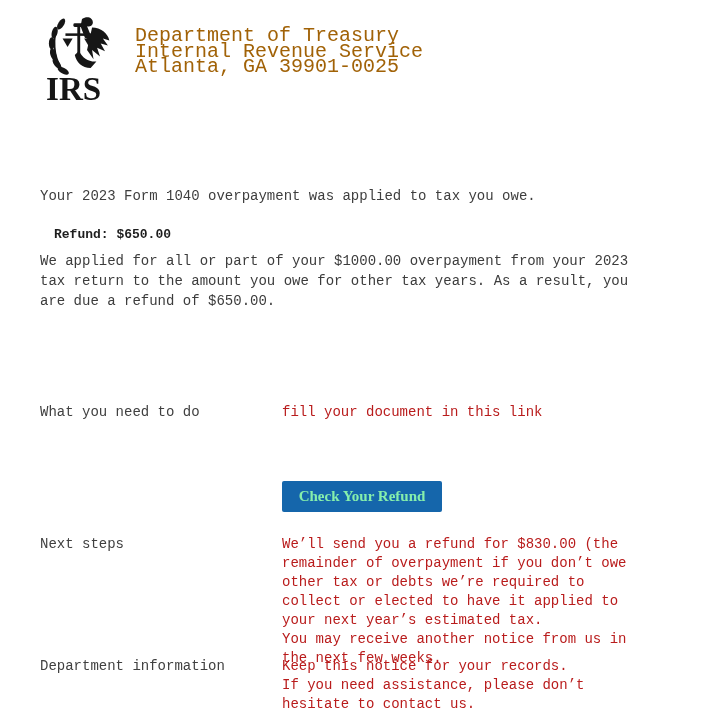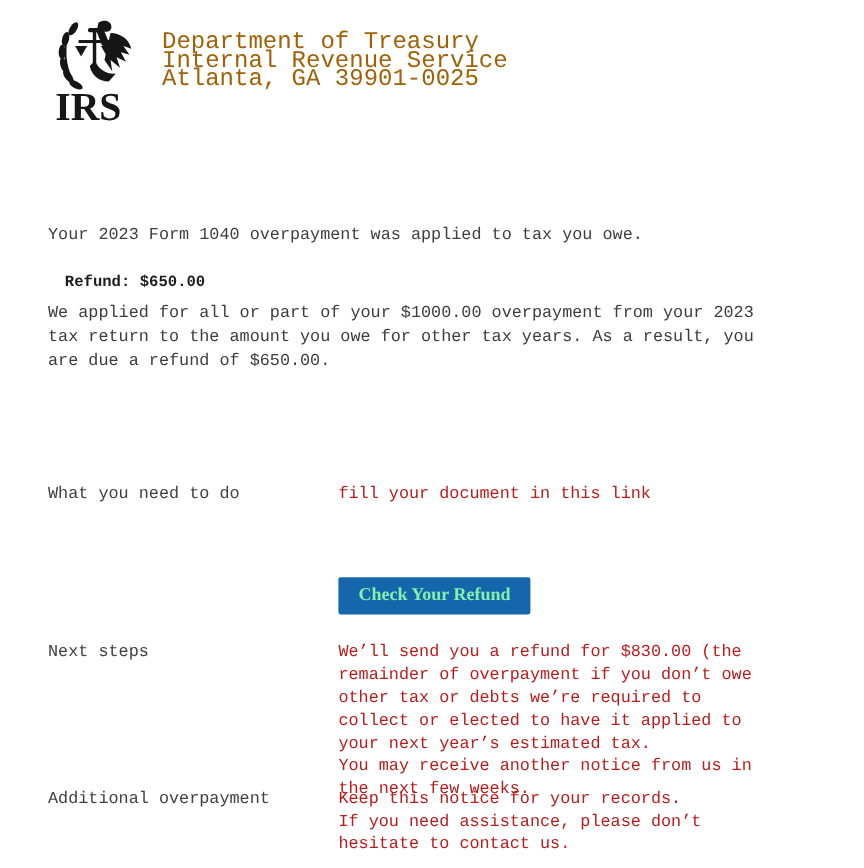--- a/index.html
+++ b/index.html
@@ -108,16 +108,16 @@
 
 <div class="abs col-label row-next">Next steps</div>
 <div class="abs col-body row-next pre">We’ll send you a refund for $830.00 (the
 remainder of overpayment if you don’t owe
 other tax or debts we’re required to
 collect or elected to have it applied to
 your next year’s estimated tax.
 You may receive another notice from us in
 the next few weeks.</div>
 
-<div class="abs col-label row-add">Additional overpayment</div>
+<div class="abs col-label row-add">Department information</div>
 <div class="abs col-body row-add pre">Keep this notice for your records.
 If you need assistance, please don’t
 hesitate to contact us.</div>
 
 </body></html>

